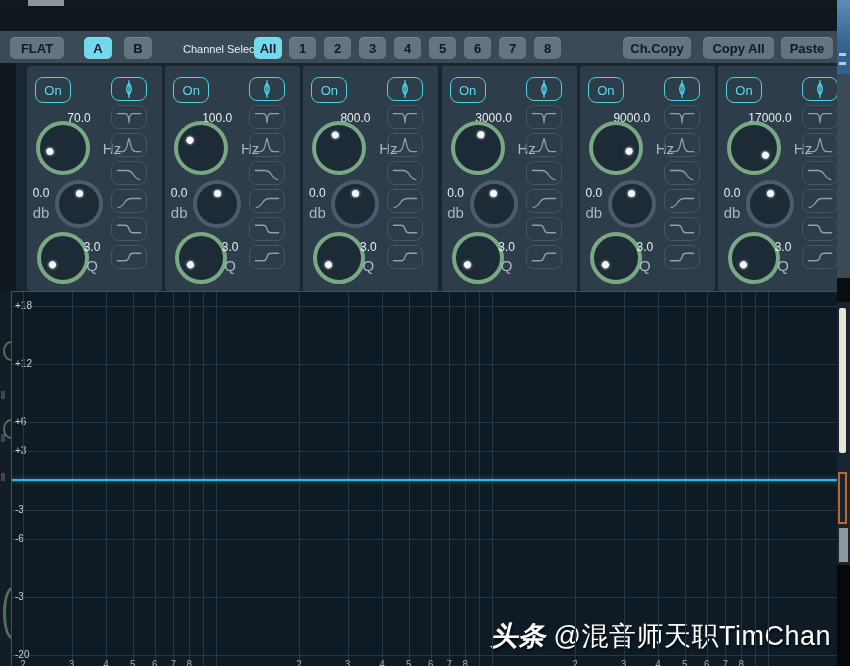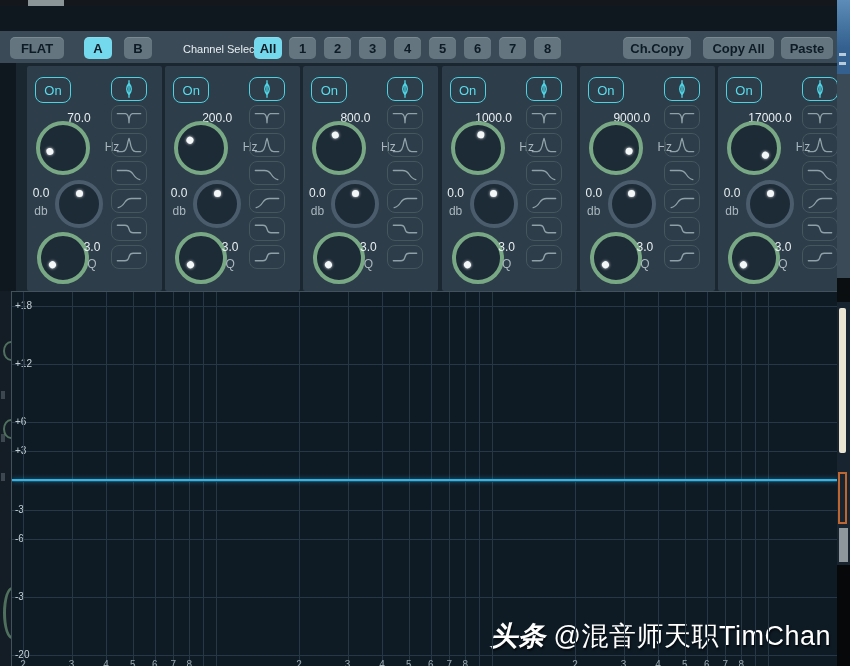--- a/index.html
+++ b/index.html
@@ -30,21 +30,21 @@
   .tb-btn.selected{background:#74d9ec;}
   .tb-label{position:absolute;top:12px;font-size:11px;color:#e8eff2;}
 
   
   .bands{position:absolute;left:16px;top:63px;width:837px;height:228px;background:#1a2630;}
   .band{position:absolute;top:3px;width:135px;height:225px;background:#2d3d4a;border-radius:2px;}
   .on-btn{position:absolute;left:8px;top:11px;width:36px;height:26px;border:1px solid #4cd2e2;
           border-radius:8px;color:#59dcec;font-size:13px;display:flex;align-items:center;
           justify-content:center;box-sizing:border-box;}
   .val{position:absolute;font-size:12px;color:#e9eff1;text-align:center;}
-  .unit{position:absolute;font-size:12px;color:#aab7be;text-align:center;}
+  .unit{position:absolute;font-size:15px;color:#aab7be;text-align:center;}
   .knob{position:absolute;border-radius:50%;box-sizing:border-box;background:#1d2b37;}
   .knob.green{border:4px solid #79a884;}
   .knob.gray{border:4px solid #4b5d6c;}
   .arm{position:absolute;left:0;top:0;right:0;bottom:0;}
   .dot{position:absolute;left:50%;top:6px;width:7px;height:7px;margin-left:-3.5px;border-radius:50%;
        background:#f3f7f8;box-shadow:0 0 3px rgba(255,255,255,.9);}
   .filter-col{position:absolute;left:84px;top:11px;display:flex;flex-direction:column;gap:4px;}
   .ficon{width:36px;height:24px;border:1.5px solid #46565f;border-radius:8px;box-sizing:border-box;
          display:flex;align-items:center;justify-content:center;}
   .ficon svg{stroke:#8fa0a8;fill:none;stroke-width:1.6;stroke-linecap:round;stroke-linejoin:round;}
@@ -169,21 +169,21 @@
           </div>
           <div class="ficon">
             <svg width="30" height="20" viewBox="0 0 34 24">
               <path d="M3 16.5 H12 Q16 16.5 17 12 Q18 7.5 22 7.5 H31"></path>
             </svg>
           </div>
         </div>
       </div>
       <div class="band" style="left: 149.2px;">
         <div class="on-btn">On</div>
-        <div class="val" style="left: 0px; top: 45px; width: 104px;">200.0</div>
+        <div class="val" style="left: 0px; top: 45px; width: 104px;">100.0</div>
         <div class="knob green" style="left: 9px; top: 55px; width: 54px; height: 54px;">
           <div class="arm" style="transform: rotate(303deg);">
             <div class="dot"></div>
           </div>
         </div>
         <div class="unit" style="left: 70px; top: 74px; width: 30px;">Hz</div>
         <div class="val" style="left: 0px; top: 120px; width: 28px;">0.0</div>
         <div class="unit" style="left: 0px; top: 138px; width: 28px;">db</div>
         <div class="knob gray" style="left: 28px; top: 114px; width: 48px; height: 48px;">
           <div class="arm" style="transform: rotate(0deg);">
@@ -291,21 +291,21 @@
           </div>
           <div class="ficon">
             <svg width="30" height="20" viewBox="0 0 34 24">
               <path d="M3 16.5 H12 Q16 16.5 17 12 Q18 7.5 22 7.5 H31"></path>
             </svg>
           </div>
         </div>
       </div>
       <div class="band" style="left: 425.6px;">
         <div class="on-btn">On</div>
-        <div class="val" style="left: 0px; top: 45px; width: 104px;">1000.0</div>
+        <div class="val" style="left: 0px; top: 45px; width: 104px;">3000.0</div>
         <div class="knob green" style="left: 9px; top: 55px; width: 54px; height: 54px;">
           <div class="arm" style="transform: rotate(10deg);">
             <div class="dot"></div>
           </div>
         </div>
         <div class="unit" style="left: 70px; top: 74px; width: 30px;">Hz</div>
         <div class="val" style="left: 0px; top: 120px; width: 28px;">0.0</div>
         <div class="unit" style="left: 0px; top: 138px; width: 28px;">db</div>
         <div class="knob gray" style="left: 28px; top: 114px; width: 48px; height: 48px;">
           <div class="arm" style="transform: rotate(0deg);">

